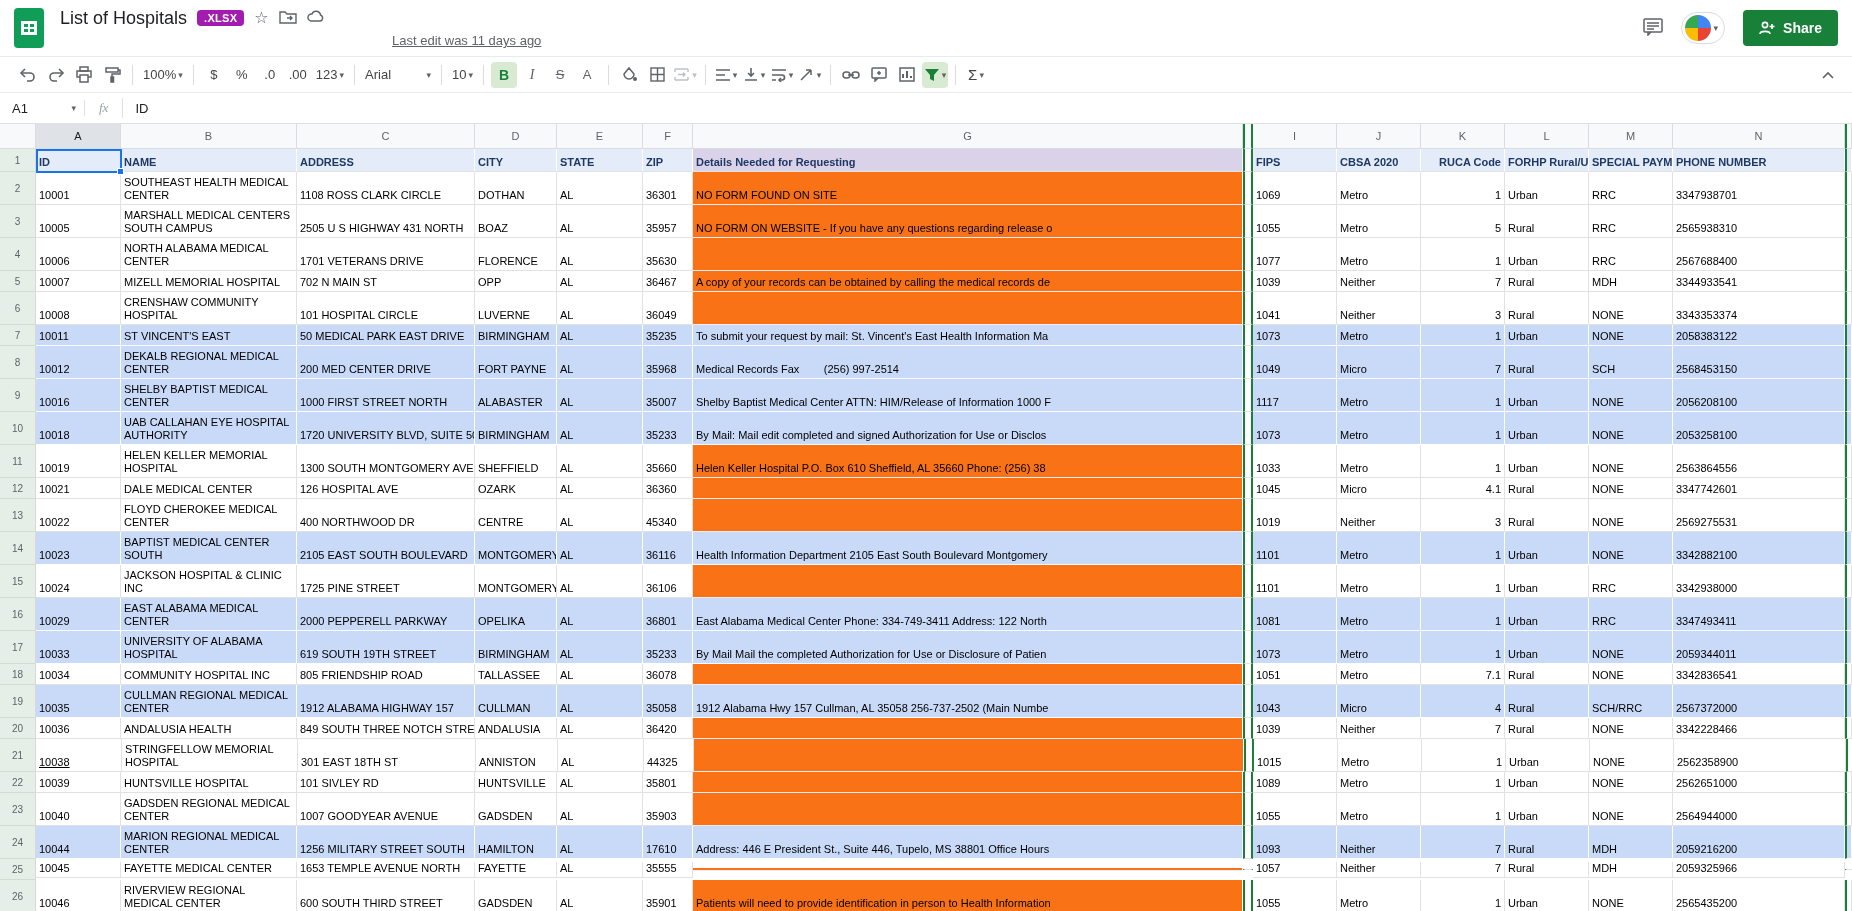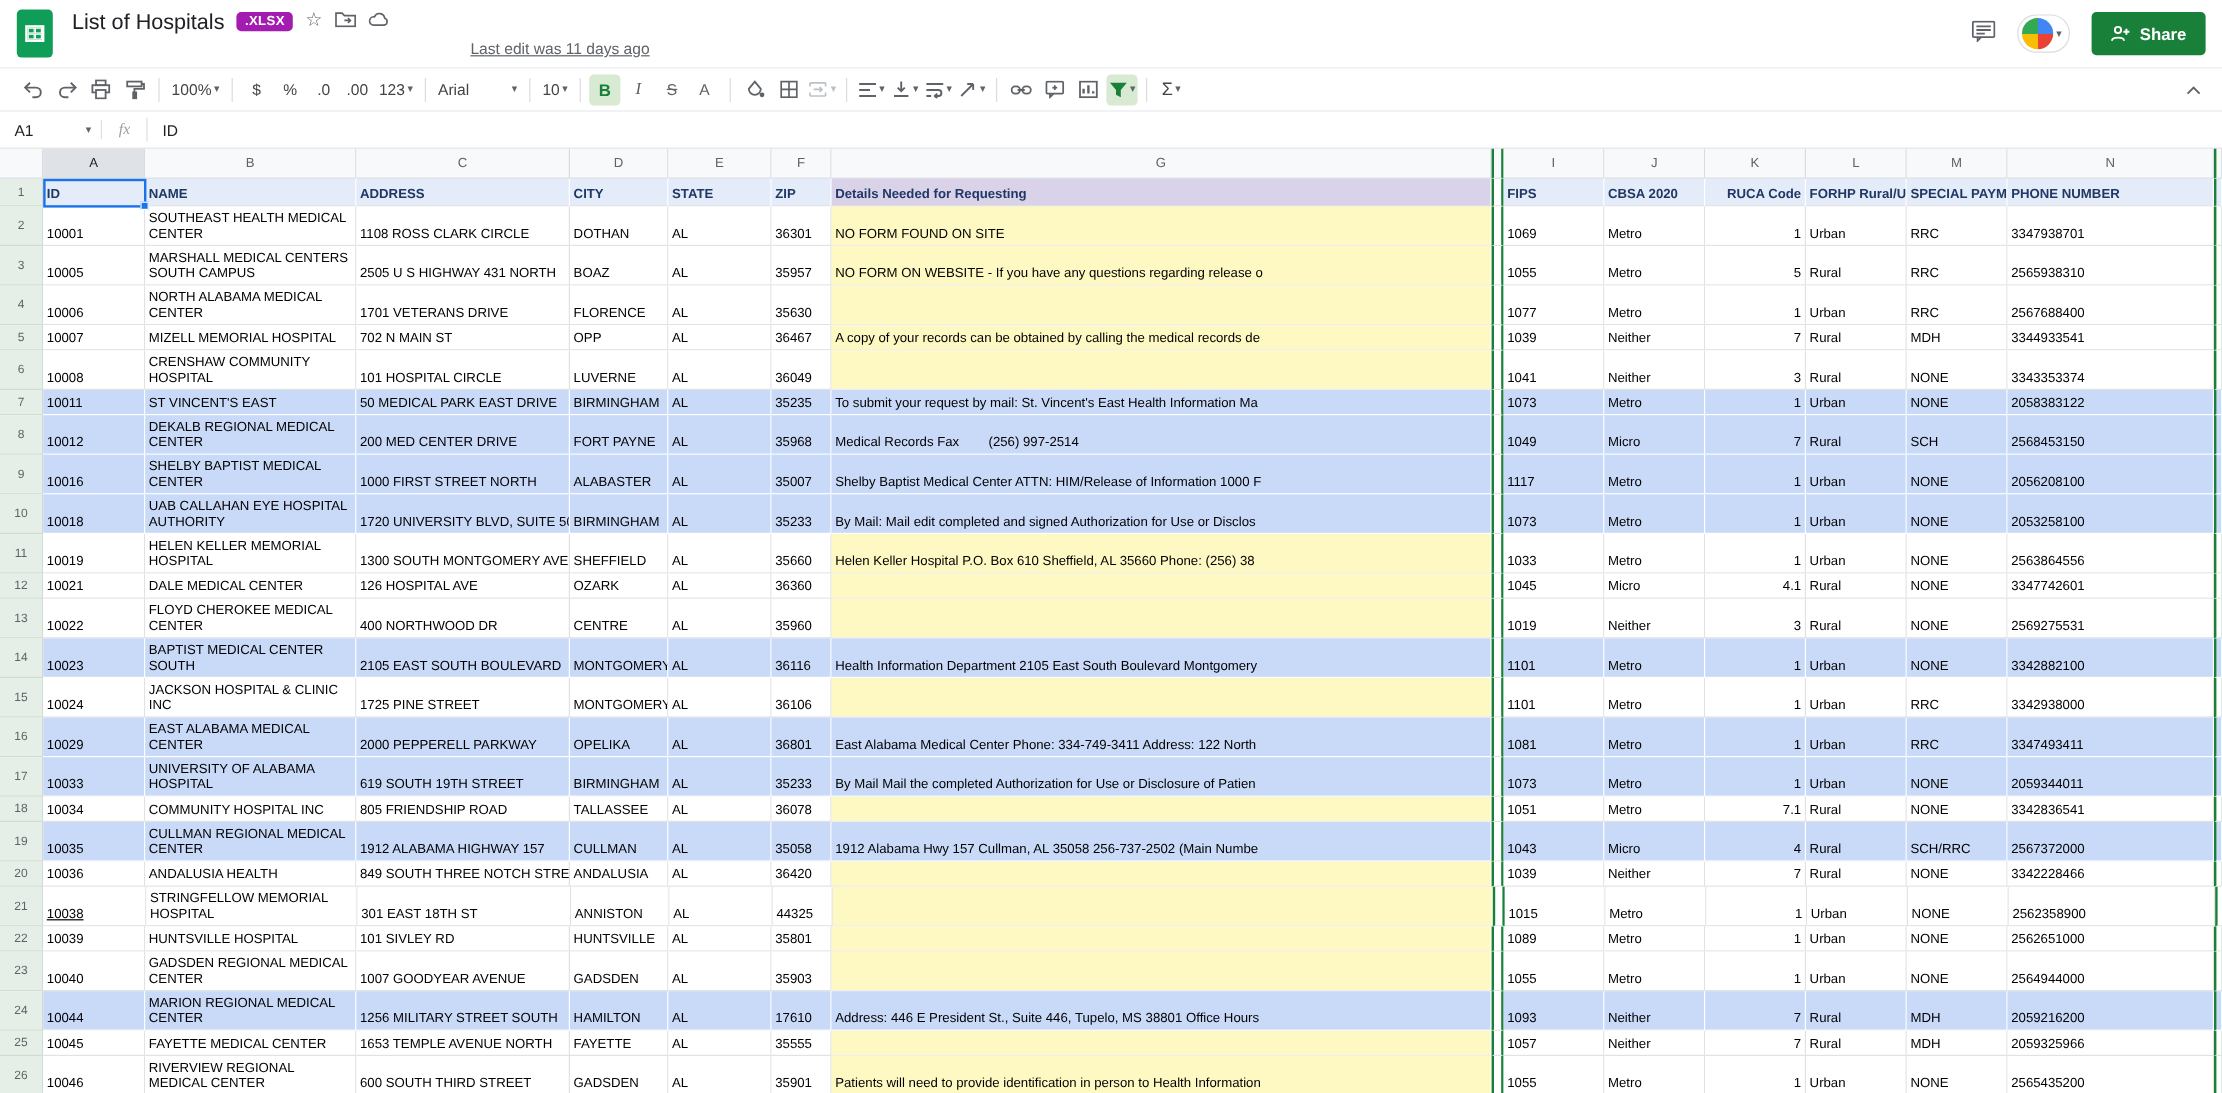--- a/index.html
+++ b/index.html
@@ -51,21 +51,21 @@
   .cell{flex:none;overflow:hidden;border-right:1px solid #e2e2e2;border-bottom:1px solid #e2e2e2;padding:0 3px 2px 3px;font-size:11px;display:flex;align-items:flex-end;white-space:pre;background:#fff;line-height:13px;color:#000;}
   .cell.wrapname{white-space:normal;}
   .cell.num{justify-content:flex-end;}
   .corner{width:36px;background:#f8f9fa;border-right:1px solid #d9dce0;border-bottom:1px solid #d9dce0;}
   .colhdr{flex:none;height:25px;background:#f8f9fa;color:#5f6368;font-size:11px;display:flex;align-items:center;justify-content:center;border-right:1px solid #d9dce0;border-bottom:1px solid #d9dce0;cursor:pointer;}
   .colhdr.sel{background:#dfe3e8;color:#202124;}
   .rownum{flex:none;width:36px;background:#e6efe7;color:#5f6368;font-size:10px;display:flex;align-items:center;justify-content:center;border-right:1px solid #d2dcd3;border-bottom:1px solid #d2dcd3;cursor:pointer;}
   .hdrcell{font-weight:bold;color:#1f3864;background:#e4ecf9;border-right:1px solid #fff;border-bottom:1px solid #e2e2e2;}
   .hdrcell.purp{background:#d9d2e9;}
   .band{background:#c9daf8;border-right:1px solid #fff;border-bottom:1px solid #fff;}
-  .purp-cell{background:#fef9c3;border-right:1px solid #fff;border-bottom:1px solid #efecf6;}
+  .purp-cell{background:#f97316;border-right:1px solid #fff;border-bottom:1px solid #efecf6;}
   .hcol{background:#fff;border-left:2px solid #188038;border-right:2px solid #188038;padding:0;}
   .sliver{border-left:2px solid #188038;padding:0;}
   .sel-overlay{position:absolute;left:36px;top:25px;width:86px;height:24px;border:2px solid #1a73e8;pointer-events:none;}
   .sel-overlay .handle{position:absolute;right:-4px;bottom:-4px;width:7px;height:7px;background:#1a73e8;border:1px solid #fff;}
 </style>
 </head>
 <body>
 
 <div id="app">
 
@@ -506,21 +506,21 @@
         <div class="cell" style="width: 172px;">3347742601</div>
         <div class="cell sliver" style="width: 7px;"></div>
       </div>
       <div class="grow" style="height: 33px;">
         <div class="rownum" style="height: 33px;">13</div>
         <div class="cell" style="width: 85px;">10022</div>
         <div class="cell wrapname" style="width: 176px;">FLOYD CHEROKEE MEDICAL CENTER</div>
         <div class="cell" style="width: 178px;">400 NORTHWOOD DR</div>
         <div class="cell" style="width: 82px;">CENTRE</div>
         <div class="cell" style="width: 86px;">AL</div>
-        <div class="cell" style="width: 50px;">35960</div>
+        <div class="cell" style="width: 50px;">45340</div>
         <div class="cell purp-cell" style="width: 550px;"></div>
         <div class="cell hcol" style="width: 10px;"></div>
         <div class="cell" style="width: 84px;">1019</div>
         <div class="cell" style="width: 84px;">Neither</div>
         <div class="cell num" style="width: 84px;">3</div>
         <div class="cell" style="width: 84px;">Rural</div>
         <div class="cell" style="width: 84px;">NONE</div>
         <div class="cell" style="width: 172px;">2569275531</div>
         <div class="cell sliver" style="width: 7px;"></div>
       </div>
@@ -715,21 +715,21 @@
         <div class="cell band" style="width: 550px;">Address: 446 E President St., Suite 446, Tupelo, MS 38801 Office Hours</div>
         <div class="cell hcol" style="width: 10px;"></div>
         <div class="cell band" style="width: 84px;">1093</div>
         <div class="cell band" style="width: 84px;">Neither</div>
         <div class="cell band num" style="width: 84px;">7</div>
         <div class="cell band" style="width: 84px;">Rural</div>
         <div class="cell band" style="width: 84px;">MDH</div>
         <div class="cell band" style="width: 172px;">2059216200</div>
         <div class="cell sliver band" style="width: 7px;"></div>
       </div>
-      <div class="grow" style="height: 21px;">
+      <div class="grow" style="height: 21px; align-items: center;">
         <div class="rownum" style="height: 21px;">25</div>
         <div class="cell" style="width: 85px;">10045</div>
         <div class="cell wrapname" style="width: 176px;">FAYETTE MEDICAL CENTER</div>
         <div class="cell" style="width: 178px;">1653 TEMPLE AVENUE NORTH</div>
         <div class="cell" style="width: 82px;">FAYETTE</div>
         <div class="cell" style="width: 86px;">AL</div>
         <div class="cell" style="width: 50px;">35555</div>
         <div class="cell purp-cell" style="width: 550px;"></div>
         <div class="cell hcol" style="width: 10px;"></div>
         <div class="cell" style="width: 84px;">1057</div>

